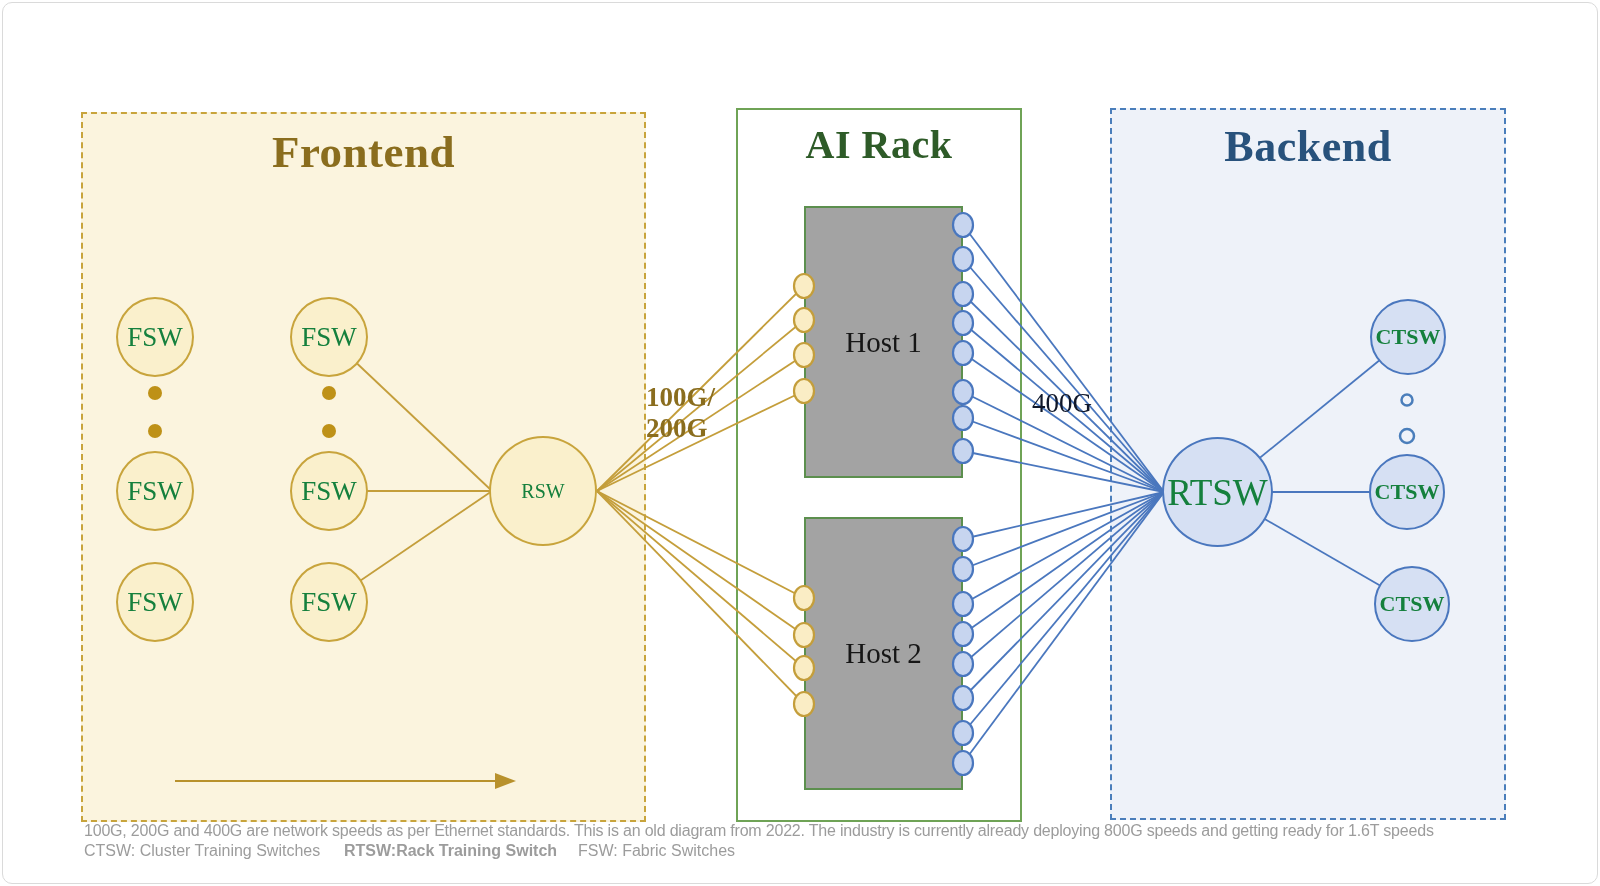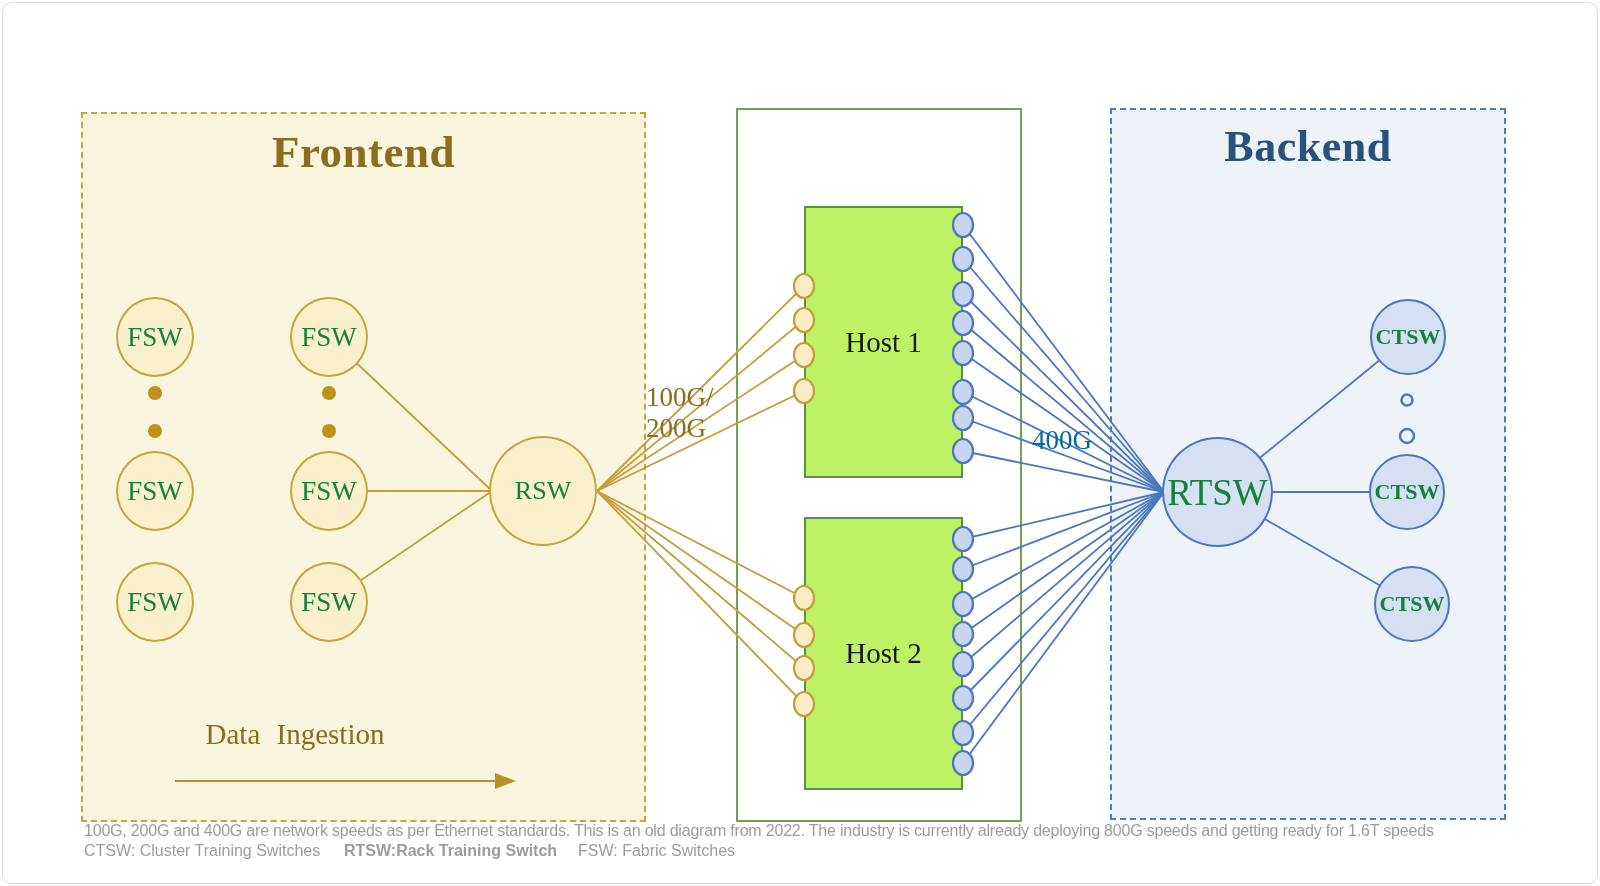--- a/index.html
+++ b/index.html
@@ -12,47 +12,47 @@
   .frontend{left:81px;top:112px;width:565px;height:710px;background:#FBF4DE;border:2px dashed #C8A43C;}
   .airack{left:736px;top:108px;width:286px;height:714px;background:#ffffff;border:2px solid #6FA356;}
   .backend{left:1110px;top:108px;width:396px;height:712px;background:#EEF2F9;border:2px dashed #4A7EBB;}
 
   .section-title{position:absolute;z-index:4;text-align:center;font-weight:700;letter-spacing:0.5px;}
   .t-frontend{left:81px;top:126px;width:565px;font-size:45px;color:#8A6D1E;}
   .t-airack{left:736px;top:121px;width:286px;font-size:40px;color:#2E5B28;}
   .t-backend{left:1110px;top:121px;width:396px;font-size:44px;color:#28527C;}
 
   
-  .hostbox{position:absolute;box-sizing:border-box;background:#bef264;border:2px solid #5C8F4E;z-index:1;
+  .hostbox{position:absolute;box-sizing:border-box;background:#a3a3a3;border:2px solid #5C8F4E;z-index:1;
            display:flex;align-items:center;justify-content:center;font-size:29px;color:#161616;}
   .host1{left:804px;top:206px;width:159px;height:272px;}
   .host2{left:804px;top:517px;width:159px;height:273px;}
 
   
   #overlay{position:absolute;left:0;top:0;z-index:2;pointer-events:none;}
 
   
   .node{position:absolute;box-sizing:border-box;border-radius:50%;display:flex;align-items:center;
         justify-content:center;color:#15803d;z-index:3;}
   .gold{background:#FAF0CC;border:2px solid #C8A43C;}
   .blue{background:#D6E0F3;border:2px solid #4A77BE;}
   .fsw{width:78px;height:80px;font-size:27px;}
-  .rsw{left:489px;top:436px;width:108px;height:110px;font-size:26px;}
+  .rsw{left:489px;top:436px;width:108px;height:110px;font-size:20px;}
   .rtsw{left:1162px;top:437px;width:111px;height:110px;font-size:37px;}
   .ctsw{width:76px;height:76px;font-size:22px;font-weight:bold;}
 
   .fsw.c1r1{left:116px;top:297px;} .fsw.c1r2{left:116px;top:451px;} .fsw.c1r3{left:116px;top:562px;}
   .fsw.c2r1{left:290px;top:297px;} .fsw.c2r2{left:290px;top:451px;} .fsw.c2r3{left:290px;top:562px;}
   .ctsw.p1{left:1370px;top:299px;} .ctsw.p2{left:1369px;top:454px;} .ctsw.p3{left:1374px;top:566px;}
 
   
   .lbl{position:absolute;z-index:4;}
   .speed-fe{left:646px;top:382px;font-size:27px;line-height:31px;color:#8A6D1E;}
-  .speed-fe span{display:block;}
-  .speed-be{left:1032px;top:388px;font-size:27px;color:#0369a1;margin-top:37px;}
+  .speed-fe span{display:block;font-weight:bold;}
+  .speed-be{left:1032px;top:388px;font-size:27px;color:#0f172a;}
   .ingest{left:175px;top:718px;width:240px;text-align:center;font-size:29px;color:#8A6D1E;word-spacing:9px;}
 
   
   .foot{position:absolute;z-index:4;font-family:"Liberation Sans", sans-serif;font-size:16px;
         color:#9C9C9C;white-space:nowrap;}
   .f1a{left:84px;top:842px;} .f1b{left:344px;top:842px;font-weight:bold;} .f1c{left:578px;top:842px;}
   .f2{left:84px;top:822px;letter-spacing:-0.2px;}
 </style>
 </head>
 <body>
@@ -155,20 +155,21 @@
         <circle cx="1407" cy="436" r="7"></circle>
     </g>
 
     <g>
       <line x1="175" y1="781" x2="497" y2="781" stroke="#B8912C" stroke-width="2.2"></line>
       <polygon points="495,773 516,781 495,789" fill="#B8912C"></polygon>
     </g>
   </svg>
 
   <div class="section-title t-frontend">Frontend</div>
+  <div class="section-title t-airack">AI Rack</div>
   <div class="section-title t-backend">Backend</div>
 
   <div class="node gold fsw c1r1">
       <span>FSW</span>
     </div>
   <div class="node gold fsw c1r2">
       <span>FSW</span>
     </div>
   <div class="node gold fsw c1r3">
       <span>FSW</span>
@@ -198,21 +199,20 @@
     </div>
   <div class="node blue ctsw p3">
       <span>CTSW</span>
     </div>
 
   <div class="lbl speed-fe">
     <span>100G/</span>
     <span>200G</span>
   </div>
   <div class="lbl speed-be">400G</div>
-  <div class="lbl ingest">Data Ingestion</div>
 
   <div class="foot f1a">CTSW: Cluster Training Switches</div>
   <div class="foot f1b">RTSW:Rack Training Switch</div>
   <div class="foot f1c">FSW: Fabric Switches</div>
   <div class="foot f2">100G, 200G and 400G are network speeds as per Ethernet standards. This is an old diagram from 2022. The industry is currently already deploying 800G speeds and getting ready for 1.6T speeds</div>
 
   <div class="frame"></div>
 </div>
 
 </body></html>

